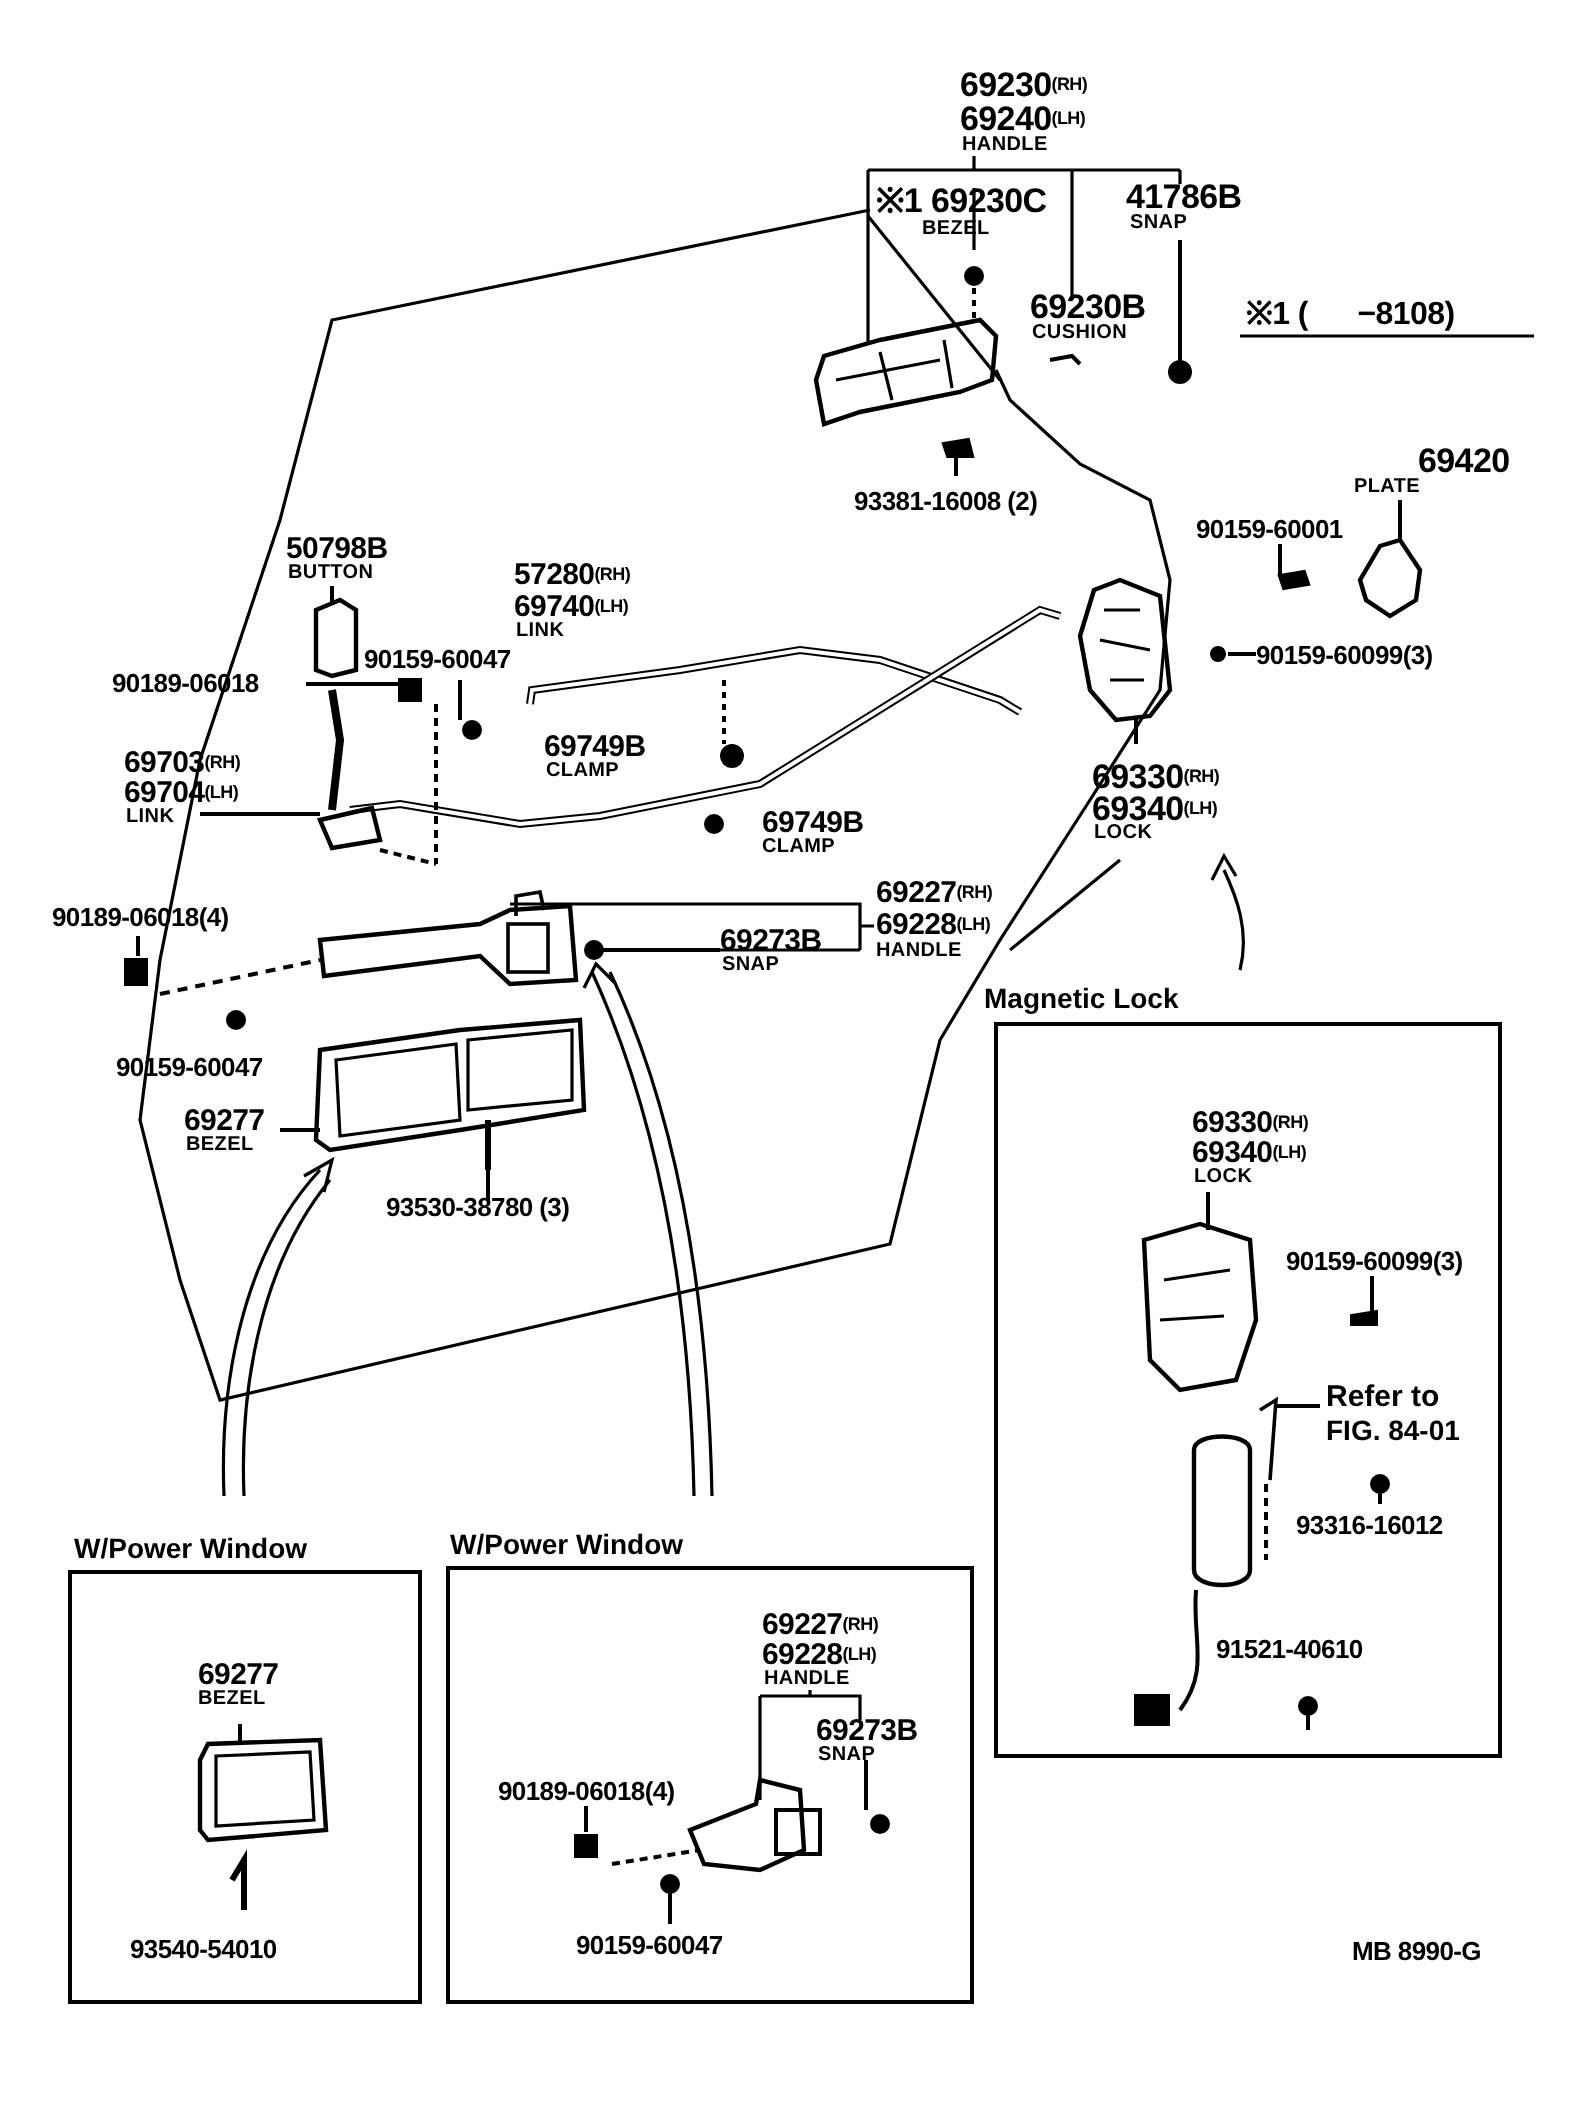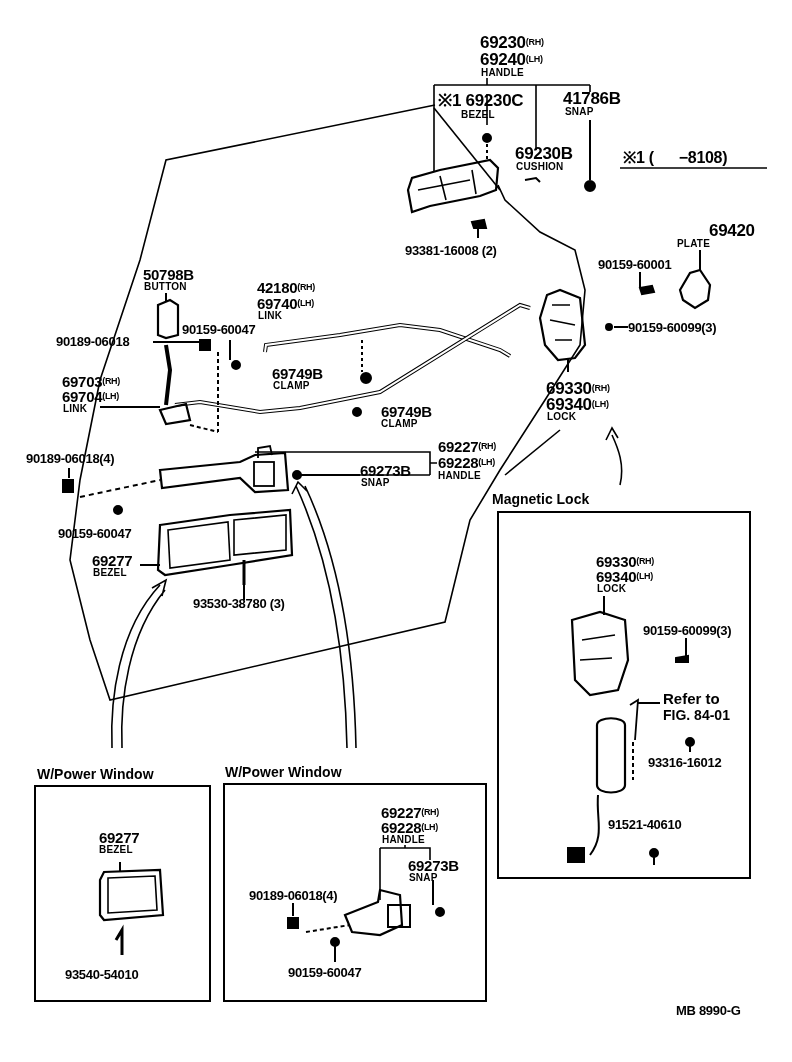--- a/index.html
+++ b/index.html
@@ -141,35 +141,35 @@
 <div class="nm" style="left:461px;top:110px">BEZEL</div>
 
 <div class="pn big" style="left:563px;top:90px">41786B</div>
 <div class="nm" style="left:565px;top:107px">SNAP</div>
 
 <div class="pn big" style="left:515px;top:145px">69230B</div>
 <div class="nm" style="left:516px;top:162px">CUSHION</div>
 
 <div class="pn" style="left:623px;top:150px;font-size:16px"><span>※1</span> <span style="white-space:pre">(      −8108)</span></div>
 
-<div class="pn sm" style="left:405px;top:244px">93381-16008 (2)</div>
+<div class="pn sm" style="left:427px;top:244px">93381-16008 (2)</div>
 
 <div class="pn big" style="left:709px;top:222px">69420</div>
 <div class="nm" style="left:677px;top:239px">PLATE</div>
 <div class="pn sm" style="left:598px;top:258px">90159-60001</div>
 <div class="pn sm" style="left:628px;top:321px">90159-60099(3)</div>
 
 <div class="pn big" style="left:546px;top:380px"><span>69330</span><span class="sfx">(RH)</span></div>
 <div class="pn big" style="left:546px;top:396px"><span>69340</span><span class="sfx">(LH)</span></div>
 <div class="nm" style="left:547px;top:412px">LOCK</div>
 
 <div class="pn" style="left:143px;top:267px">50798B</div>
 <div class="nm" style="left:144px;top:282px">BUTTON</div>
 
-<div class="pn" style="left:257px;top:280px"><span>42180</span><span class="sfx">(RH)</span></div>
+<div class="pn" style="left:257px;top:280px"><span>57280</span><span class="sfx">(RH)</span></div>
 <div class="pn" style="left:257px;top:296px"><span>69740</span><span class="sfx">(LH)</span></div>
 <div class="nm" style="left:258px;top:311px">LINK</div>
 
 <div class="pn sm" style="left:56px;top:335px">90189-06018</div>
 <div class="pn sm" style="left:182px;top:323px">90159-60047</div>
 
 <div class="pn" style="left:272px;top:366px">69749B</div>
 <div class="nm" style="left:273px;top:381px">CLAMP</div>
 <div class="pn" style="left:381px;top:404px">69749B</div>
 <div class="nm" style="left:381px;top:419px">CLAMP</div>
@@ -209,14 +209,14 @@
 
 <div class="ttl" style="left:225px;top:764px">W/Power Window</div>
 <div class="pn" style="left:381px;top:805px"><span>69227</span><span class="sfx">(RH)</span></div>
 <div class="pn" style="left:381px;top:820px"><span>69228</span><span class="sfx">(LH)</span></div>
 <div class="nm" style="left:382px;top:835px">HANDLE</div>
 <div class="pn" style="left:408px;top:858px">69273B</div>
 <div class="nm" style="left:409px;top:873px">SNAP</div>
 <div class="pn sm" style="left:249px;top:889px">90189-06018(4)</div>
 <div class="pn sm" style="left:288px;top:966px">90159-60047</div>
 
-<div class="pn sm" style="left:676px;top:1004px">MB 8990-G</div>
+<div class="pn sm" style="left:676px;top:969px">MB 8990-G</div>
 </div>
 
 </body></html>

